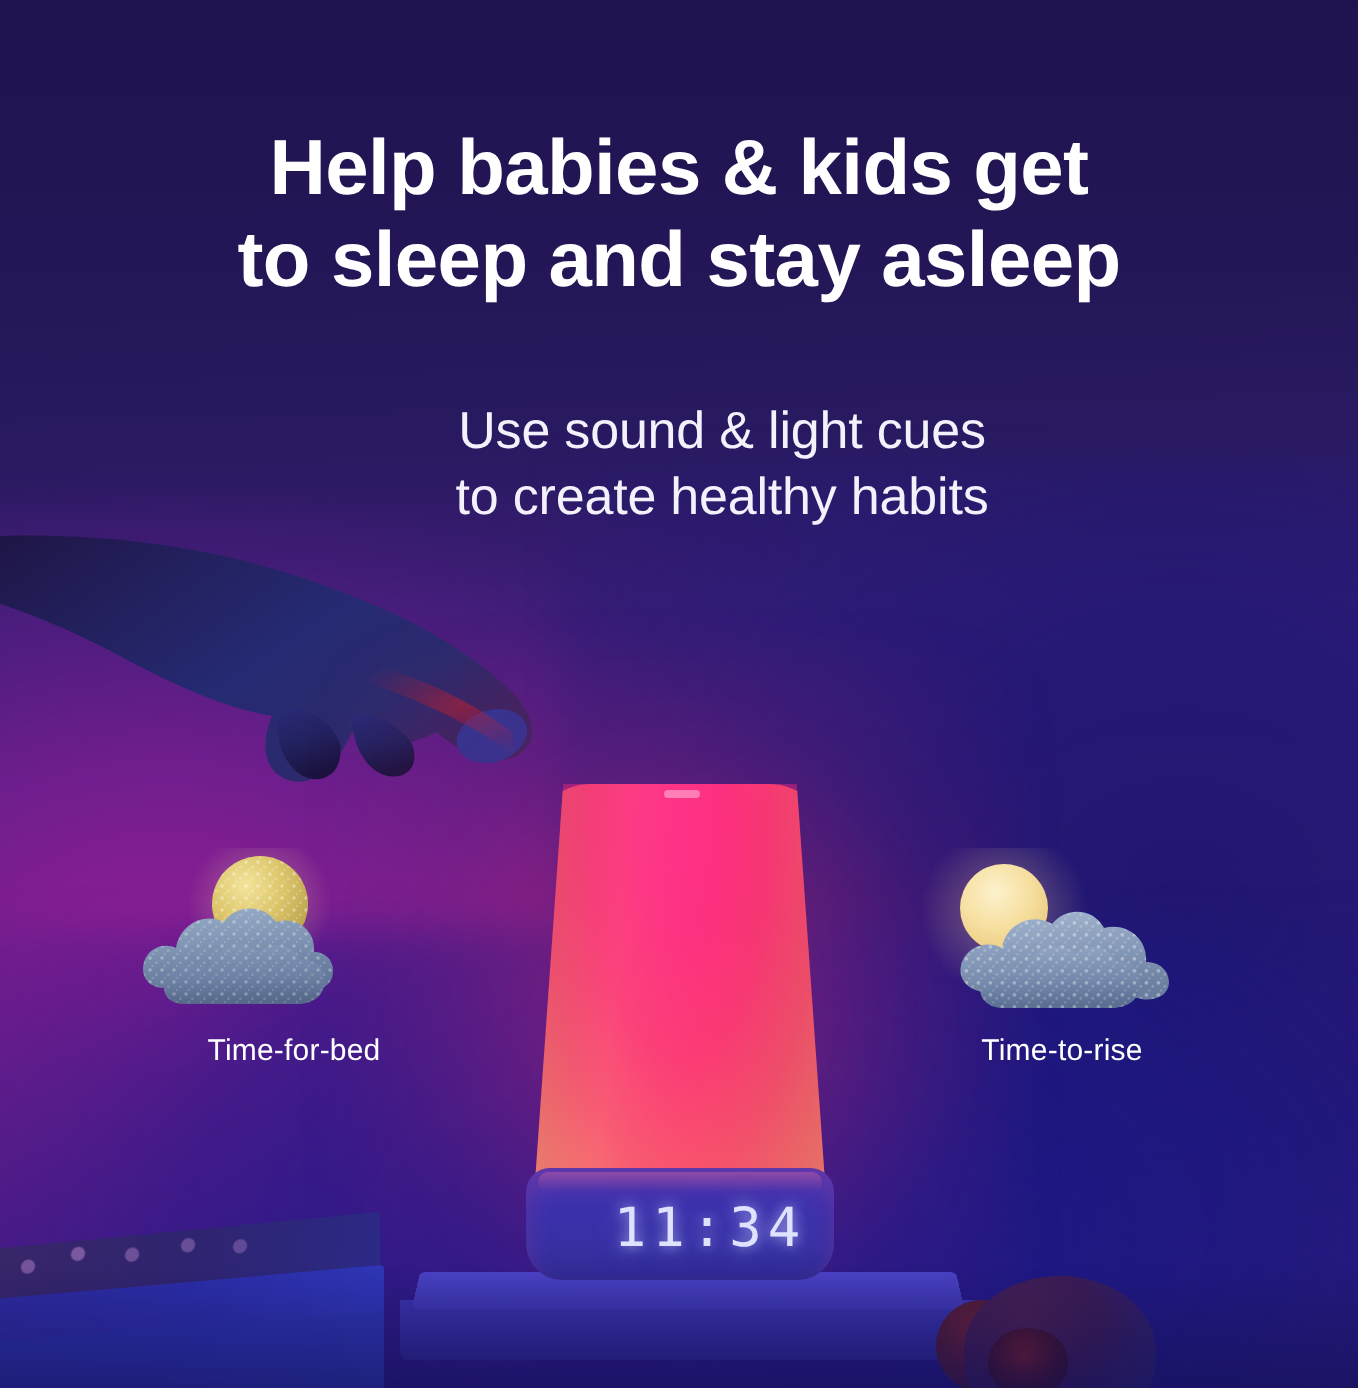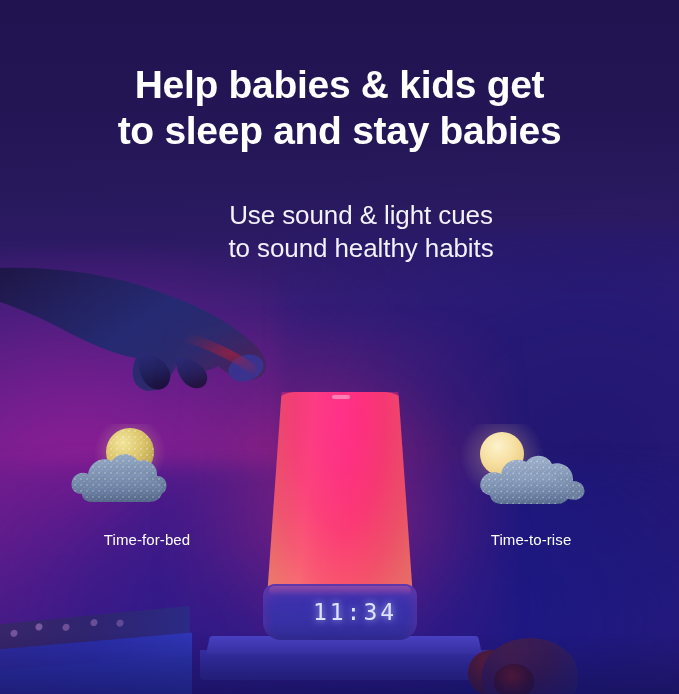--- a/index.html
+++ b/index.html
@@ -142,21 +142,21 @@
 
   .cue-art {
     position: relative;
     width: 170px;
     height: 86px;
     margin: 0 auto;
   }
   .cue-art svg { display: block; }
 
   .cue-label {
-    margin-top: 21px;
+    margin-top: 7px;
     color: #ffffff;
     font-size: 15px;
     font-weight: 400;
     letter-spacing: 0.1px;
   }
 
   
   .lamp {
     position: absolute;
     left: 263px;
@@ -217,21 +217,21 @@
     background: linear-gradient(180deg, rgba(255,120,160,0.30), rgba(255,120,160,0));
   }
   .clock {
     position: absolute;
     left: 0;
     top: 207px;
     width: 184px;
     text-align: center;
     color: #dfe2ff;
     font-family: "DejaVu Sans Mono", monospace;
-    font-size: 23px;
+    font-size: 27px;
     letter-spacing: 3px;
     text-shadow: 0 0 7px rgba(200,210,255,0.75), 0 0 16px rgba(150,170,255,0.35);
   }
 
   
   .shelf-top {
     position: absolute;
     left: 208px;
     top: 634px;
     width: 272px;
@@ -335,26 +335,26 @@
 <div id="stage">
 
   <div class="bg-base"></div>
   <div class="bg-left-magenta"></div>
   <div class="bg-right-navy"></div>
   <div class="bg-bottom-blue"></div>
   <div class="bg-top-vignette"></div>
 
   <div class="headline">
     <span class="ln">Help babies &amp; kids get</span>
-    <span class="ln">to sleep and stay babies</span>
+    <span class="ln">to sleep and stay asleep</span>
   </div>
 
   <div class="subhead">
     <span class="ln">Use sound &amp; light cues</span>
-    <span class="ln">to sound healthy habits</span>
+    <span class="ln">to create healthy habits</span>
   </div>
 
   <div class="hand-wrap">
     <svg width="300" height="170" viewBox="0 0 300 170">
       <defs>
         <linearGradient id="handGrad" x1="0" y1="0" x2="1" y2="0.6">
           <stop offset="0%" stop-color="#1d1340"></stop>
           <stop offset="35%" stop-color="#23205e"></stop>
           <stop offset="62%" stop-color="#252a72"></stop>
           <stop offset="85%" stop-color="#2b2a6e"></stop>

